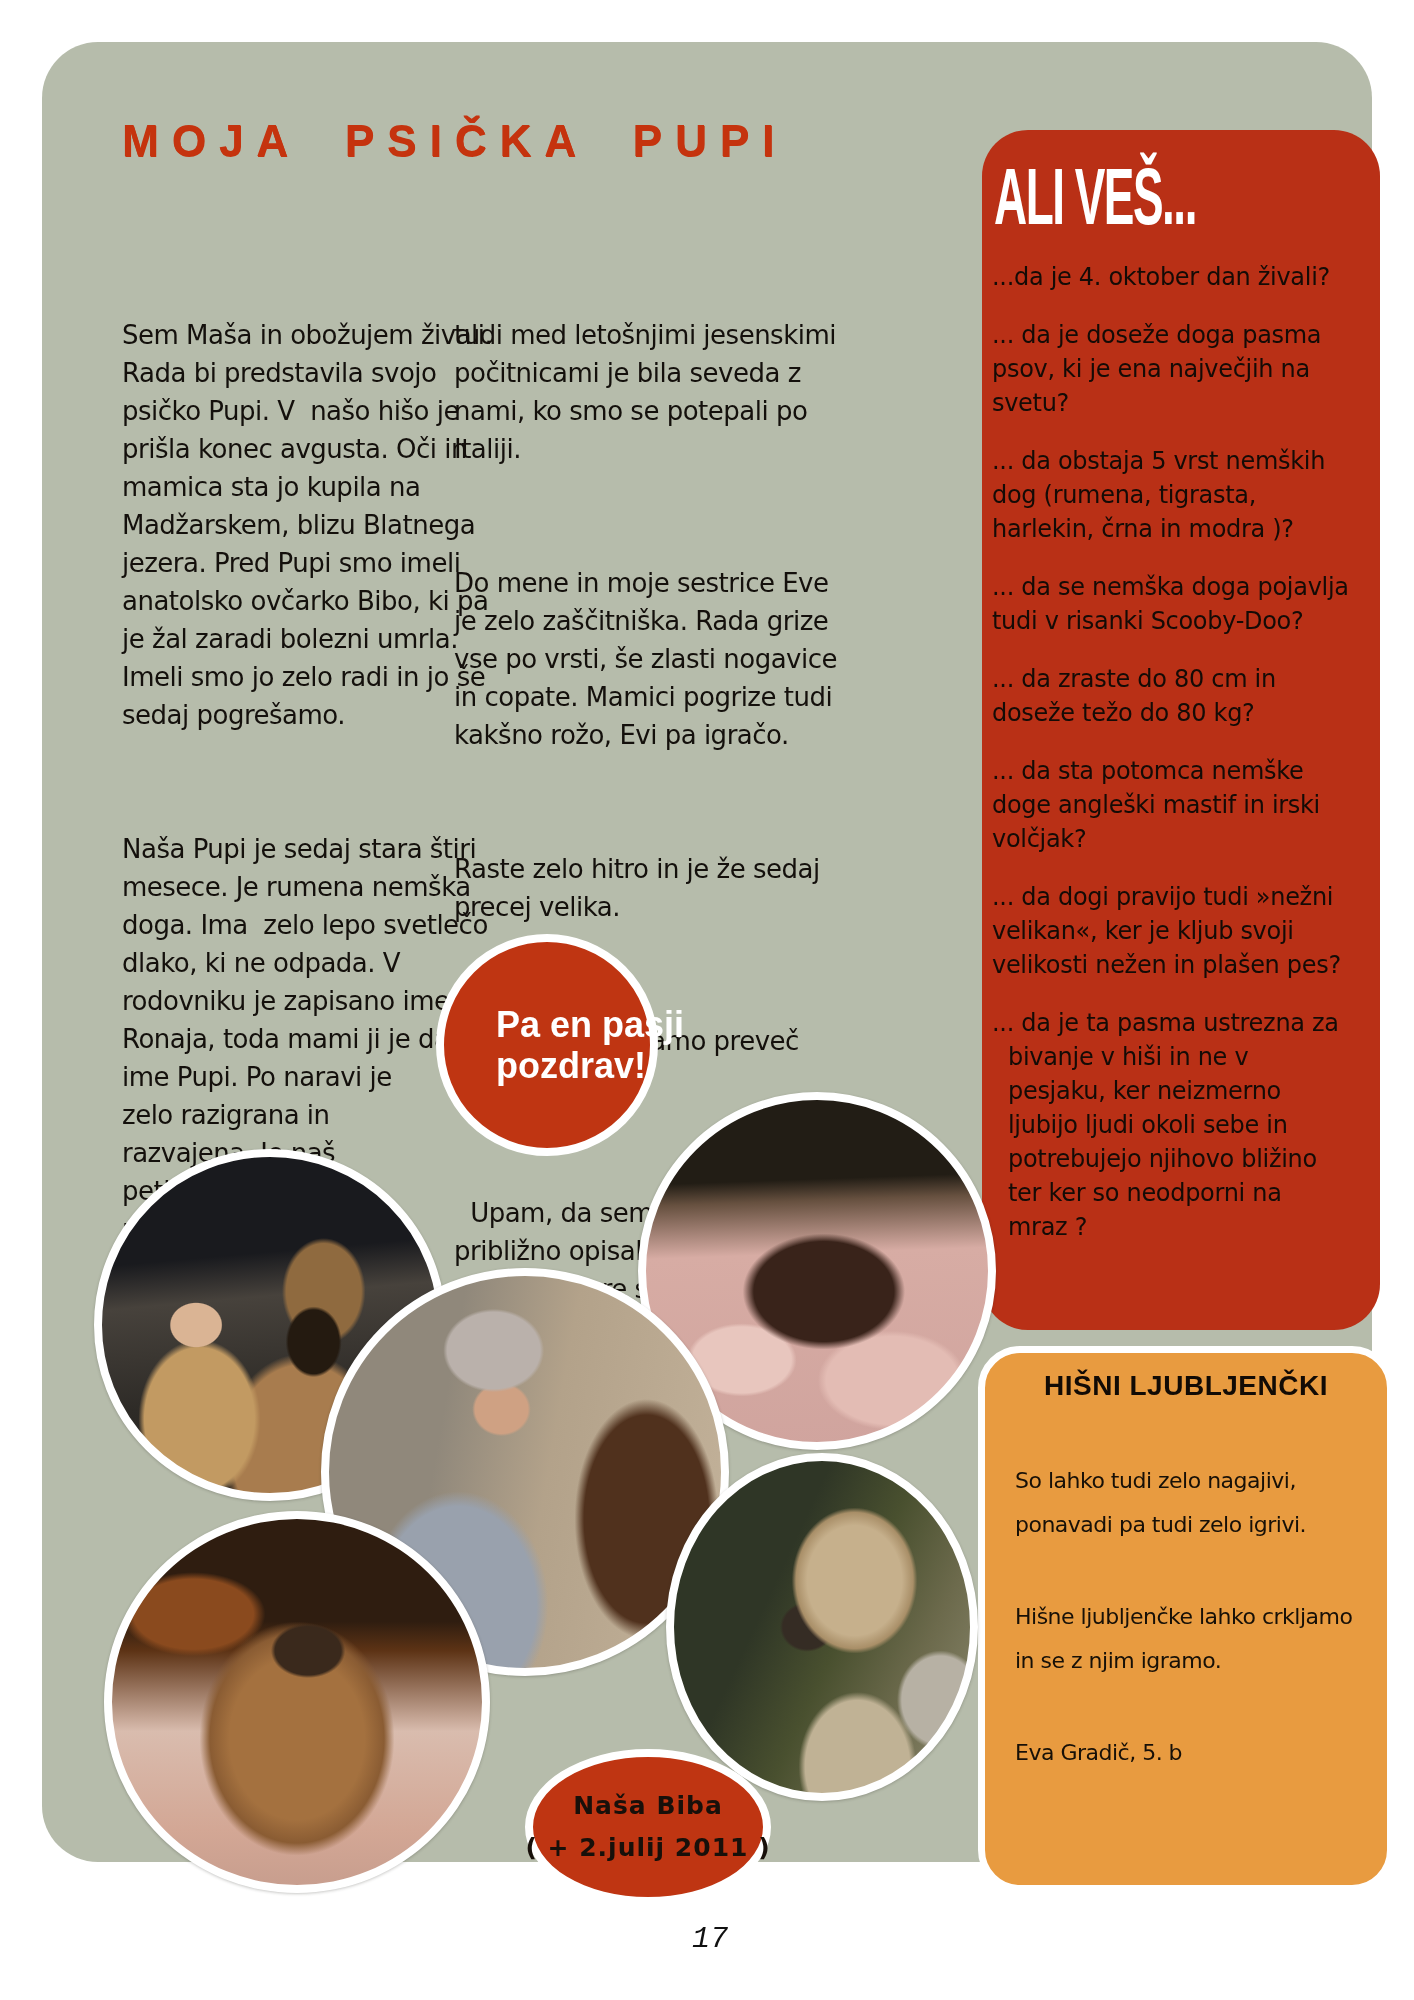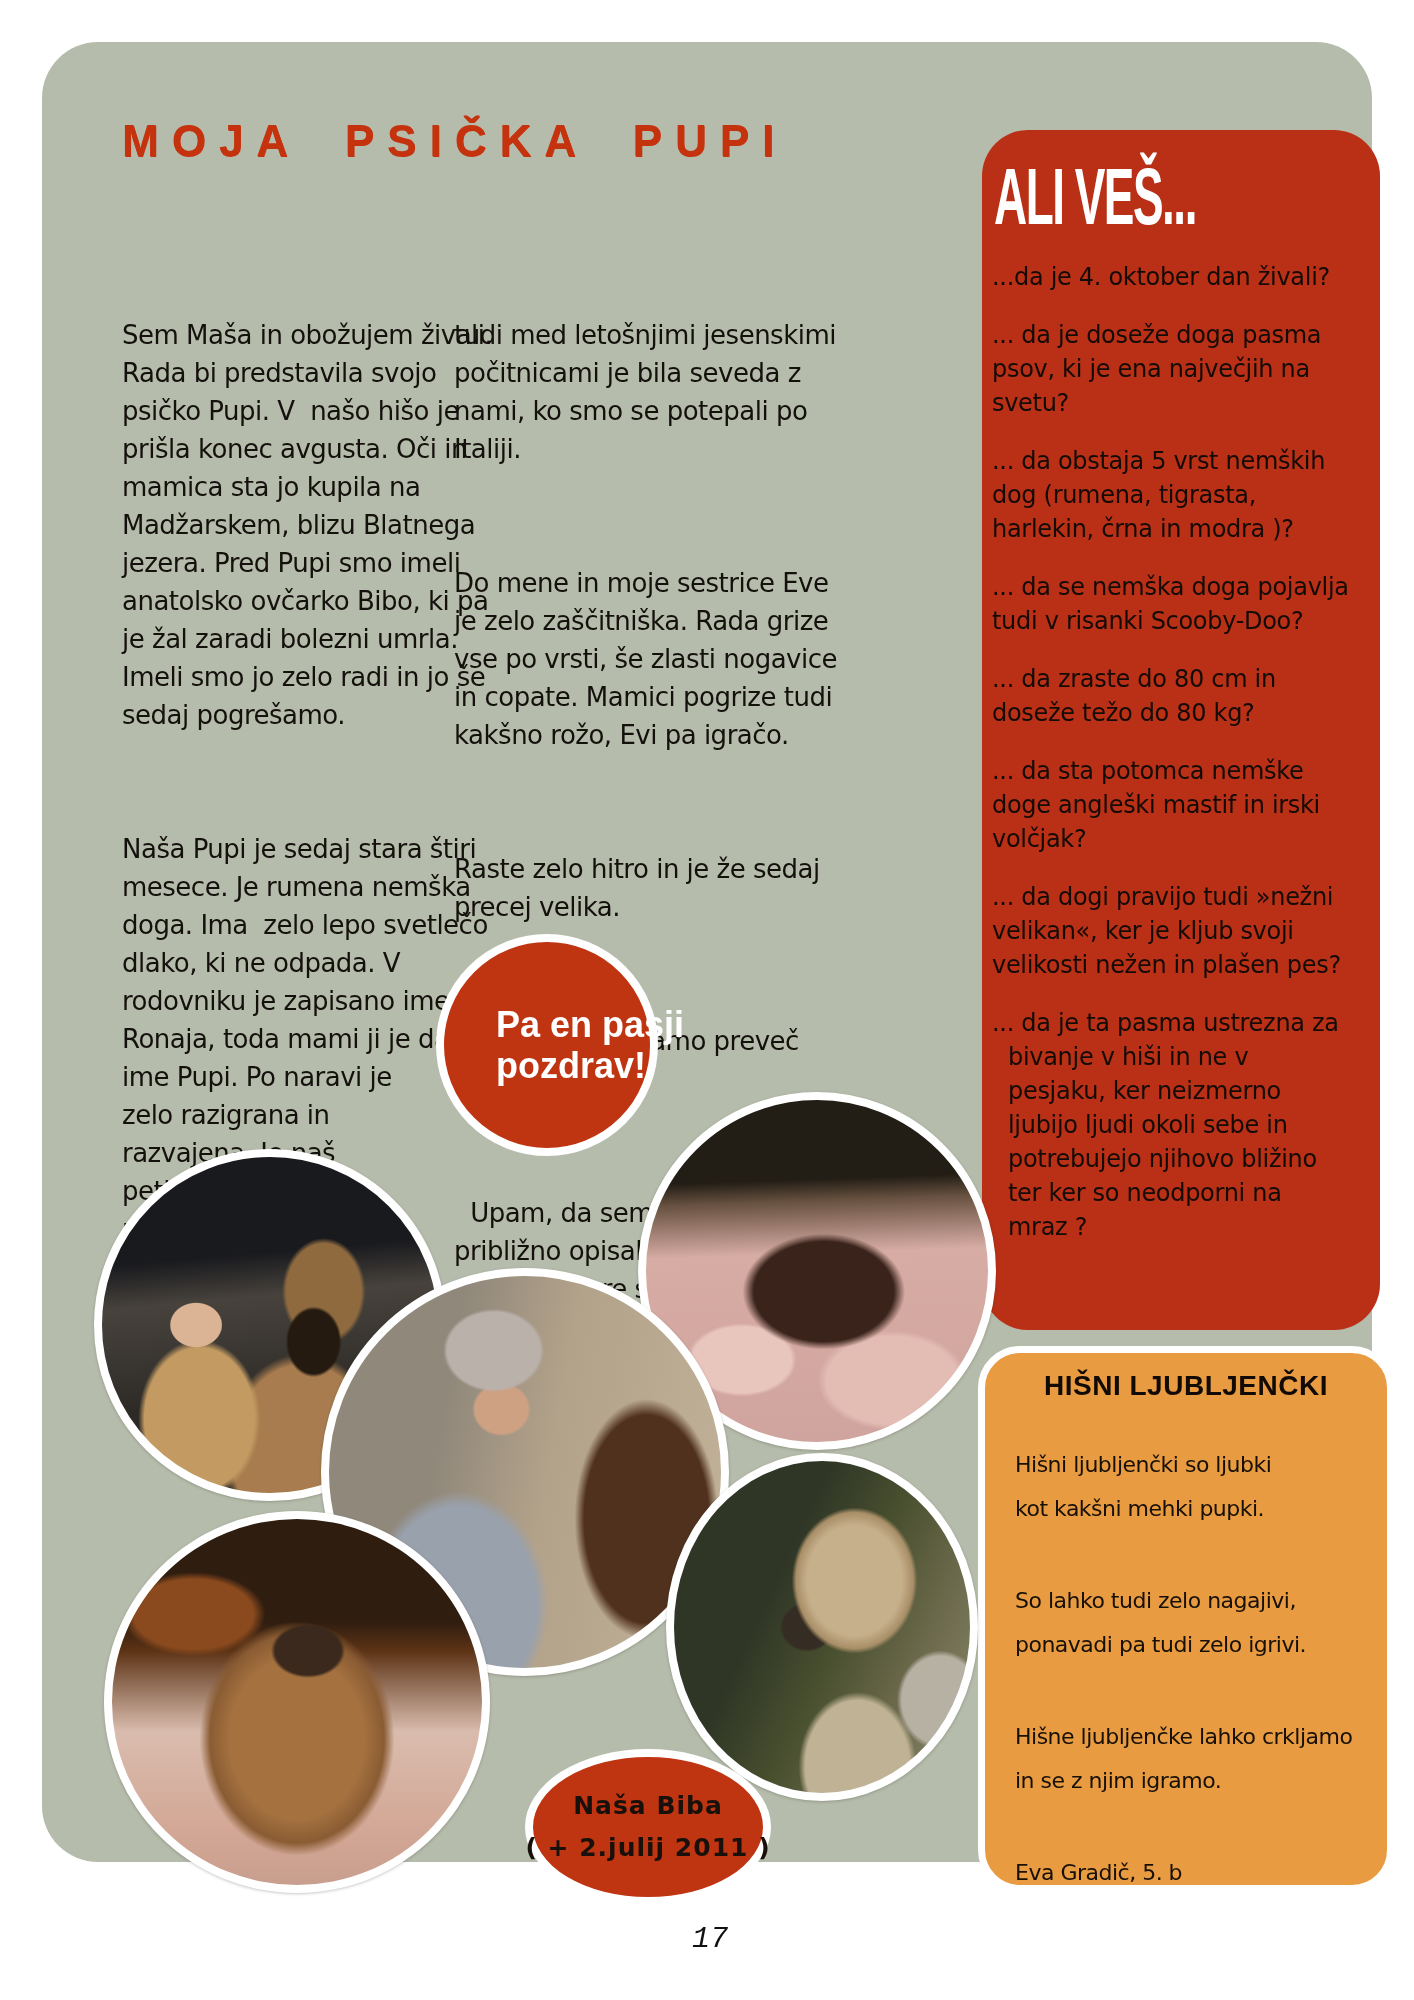--- a/index.html
+++ b/index.html
@@ -43,21 +43,21 @@
   .fact.hang { padding-left:16px; text-indent:-16px; white-space:pre-line; }
   
   .pets {
     position:absolute; left:936px; top:1304px; width:416px; height:546px;
     background:#e89b40; border:7px solid #ffffff; border-radius:42px;
     padding:16px 30px; color:#171007;
   }
   .pets-title {
     text-align:center; font-family:"Liberation Sans", sans-serif;
     font-weight:bold; font-size:28px; line-height:34px; letter-spacing:0.5px;
-    margin-bottom:40px; color:#120b05;
+    margin-bottom:56px; color:#120b05;
   }
   .pets p { font-size:22px; line-height:44px; letter-spacing:-0.5px;
             margin-bottom:48px; white-space:pre; }
   
   .photo { position:absolute; border:8px solid #ffffff; border-radius:50%;
            box-shadow:0 1px 3px rgba(40,40,30,.25); }
   .z1{z-index:2}.z2{z-index:3}.z3{z-index:4}
   #photo-car { left:52px; top:1107px; width:352px; height:352px;
     background:
       radial-gradient(42px 36px at 28% 50%, #dab494 0 60%, rgba(0,0,0,0) 63%),
@@ -197,22 +197,20 @@
 bivanje v hiši in ne v
 pesjaku, ker neizmerno
 ljubijo ljudi okoli sebe in
 potrebujejo njihovo bližino
 ter ker so neodporni na
 mraz ?</div>
     </div>
 
     <div class="pets">
       <div class="pets-title">HIŠNI LJUBLJENČKI</div>
-      <p>Hišni ljubljenčki so ljubki
-kot kakšni mehki pupki.</p>
       <p>So lahko tudi zelo nagajivi,
 ponavadi pa tudi zelo igrivi.</p>
       <p>Hišne ljubljenčke lahko crkljamo
 in se z njim igramo.</p>
       <p>Eva Gradič, 5. b</p>
     </div>
 
     <div class="photo z1" id="photo-car"></div>
     <div class="photo z1" id="photo-pink"></div>
     <div class="photo z2" id="photo-hat"></div>

